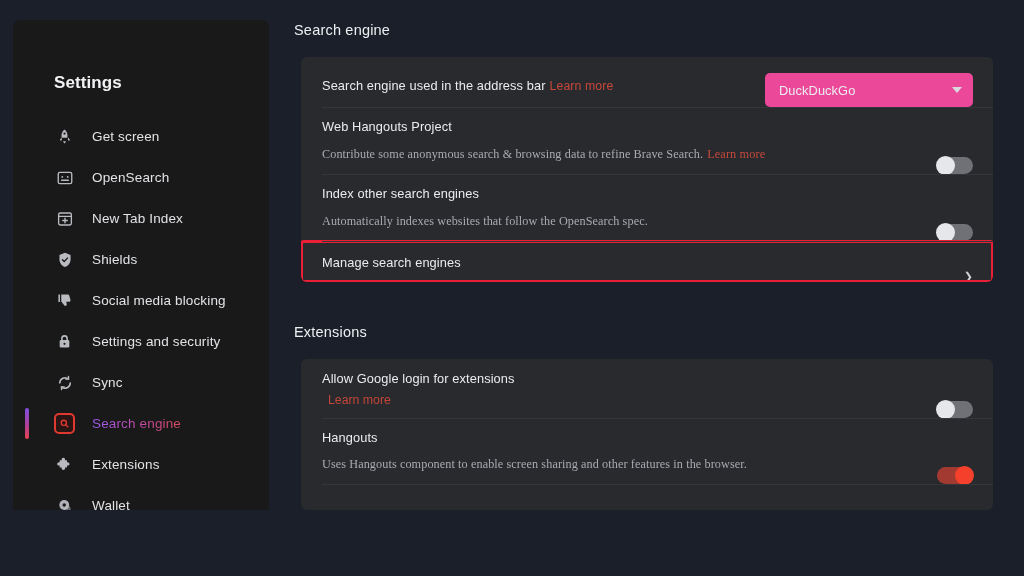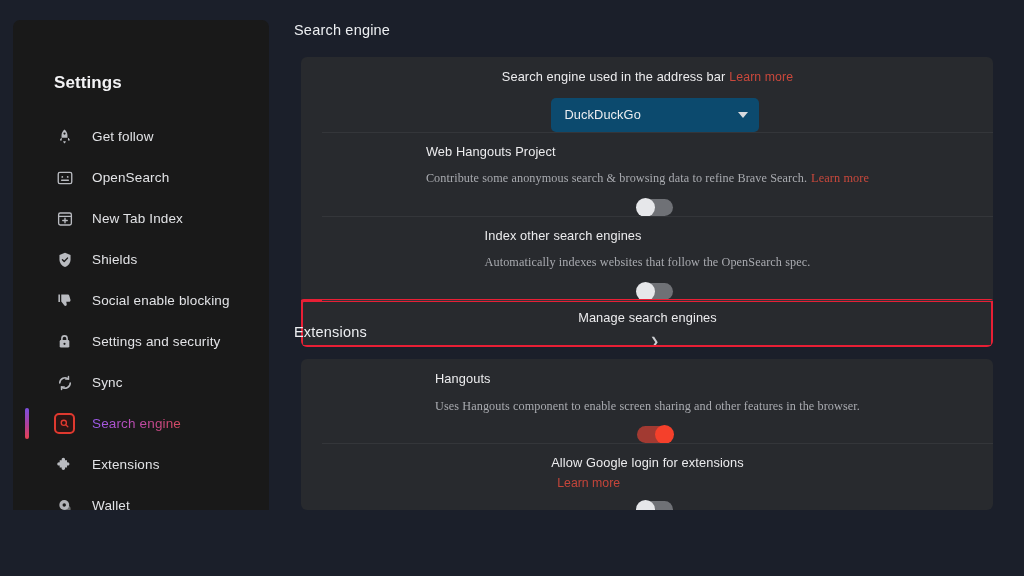--- a/index.html
+++ b/index.html
@@ -130,25 +130,24 @@
     background: #282a2e;
     border-radius: 6px;
     overflow: hidden;
   }
   #card-search { top: 57px; }
   #card-extensions { top: 359px; height: 151px; }
 
   .row {
     position: relative;
     display: flex;
-    align-items: center;
+    align-items: flex-end;
     box-sizing: border-box;
     padding: 0 20px 0 21px;
     min-height: 50px;
-    flex-direction: column;
   }
   .row + .row::before {
     content: "";
     position: absolute;
     left: 21px;
     right: 0;
     top: 0;
     height: 1px;
     background: #34363a;
   }
@@ -181,21 +180,21 @@
     color: #c4453a;
     font-size: 12.3px;
     text-decoration: none;
   }
 
   
   .select {
     flex: 0 0 auto;
     width: 208px;
     height: 34px;
-    background: #0c4a6e;
+    background: #ec4899;
     border-radius: 5px;
     display: flex;
     align-items: center;
     padding: 0 11px 0 14px;
     box-sizing: border-box;
     margin-left: 14px;
   }
   .select-value {
     flex: 1 1 auto;
     font-size: 12.8px;
@@ -260,21 +259,21 @@
     <div class="sidebar-title">Settings</div>
 
     <div class="nav">
 
       <div class="nav-item">
         <span class="nav-icon">
           <svg width="17" height="17" viewBox="0 0 24 24" fill="currentColor">
             <path d="M12 2c2.8 2.2 4.2 5.3 4.2 8.6v3.1H7.8v-3.1C7.8 7.3 9.2 4.2 12 2zm0 4.3a1.6 1.6 0 100 3.2 1.6 1.6 0 000-3.2zM7.1 14.2l-1.5 2.3c-.3.5.1 1.1.7 1h1.8v-3.3zm9.8 0v3.3h1.8c.6.1 1-.5.7-1l-1.5-2.3zM10 18.6c.3 1.3 1 2.4 2 3.4 1-1 1.7-2.1 2-3.4h-4z"></path>
           </svg>
         </span>
-        <span class="nav-label">Get follow</span>
+        <span class="nav-label">Get screen</span>
       </div>
 
       <div class="nav-item">
         <span class="nav-icon">
           <svg width="18" height="18" viewBox="0 0 24 24" fill="none" stroke="currentColor" stroke-width="1.8">
             <rect x="3" y="4.5" width="18" height="15" rx="2.2"></rect>
             <circle cx="8.4" cy="10.5" r="1.2" fill="currentColor" stroke="none"></circle>
             <circle cx="15.6" cy="10.5" r="1.2" fill="currentColor" stroke="none"></circle>
             <path d="M7.5 15h9" stroke-linecap="round"></path>
           </svg>
@@ -303,21 +302,21 @@
         <span class="nav-label">Shields</span>
       </div>
 
       <div class="nav-item">
         <span class="nav-icon">
           <svg width="18" height="18" viewBox="0 0 24 24" fill="currentColor">
             <path d="M3.2 3.4h2.1v9.8H3.2z"></path>
             <path d="M7 3.4h8.3c1.2 0 2.2.7 2.5 1.8l1.5 5.1c.4 1.4-.6 2.8-2 2.8h-3.6l.6 3.2c.2 1.2-.7 2.3-1.9 2.3-.6 0-1.1-.3-1.4-.8L7 12.6V3.4z"></path>
           </svg>
         </span>
-        <span class="nav-label">Social enable blocking</span>
+        <span class="nav-label">Social media blocking</span>
       </div>
 
       <div class="nav-item">
         <span class="nav-icon">
           <svg width="17" height="17" viewBox="0 0 24 24" fill="currentColor">
             <path d="M7.2 10V7.8a4.8 4.8 0 119.6 0V10h-2.2V7.8a2.6 2.6 0 10-5.2 0V10H7.2z"></path>
             <rect x="5.2" y="10" width="13.6" height="10.6" rx="2"></rect>
             <circle cx="12" cy="15.3" r="1.5" fill="#191919"></circle>
           </svg>
         </span>
@@ -420,36 +419,36 @@
       </div>
 
     </section>
 
     <h2 class="section-title" id="extensions-section-title">Extensions</h2>
 
     <section class="card" id="card-extensions">
 
       <div class="row">
         <div class="row-text">
+          <div class="row-title">Allow Google login for extensions</div>
+          <a class="learn-more-block" href="#">Learn more</a>
+        </div>
+        <div class="toggle off">
+          <span class="knob"></span>
+        </div>
+      </div>
+
+      <div class="row">
+        <div class="row-text">
           <div class="row-title">Hangouts</div>
           <div class="row-sub">Uses Hangouts component to enable screen sharing and other features in the browser.</div>
         </div>
         <div class="toggle on">
           <span class="knob"></span>
         </div>
       </div>
 
-      <div class="row">
-        <div class="row-text">
-          <div class="row-title">Allow Google login for extensions</div>
-          <a class="learn-more-block" href="#">Learn more</a>
-        </div>
-        <div class="toggle off">
-          <span class="knob"></span>
-        </div>
-      </div>
-
       <div class="row row-clipped"></div>
 
     </section>
 
   </main>
 </div>
 
 </body></html>

